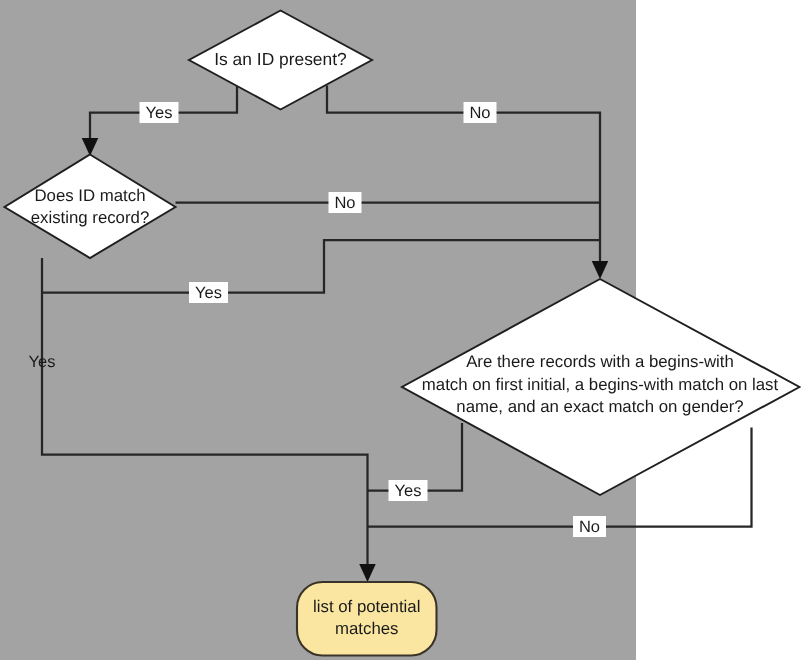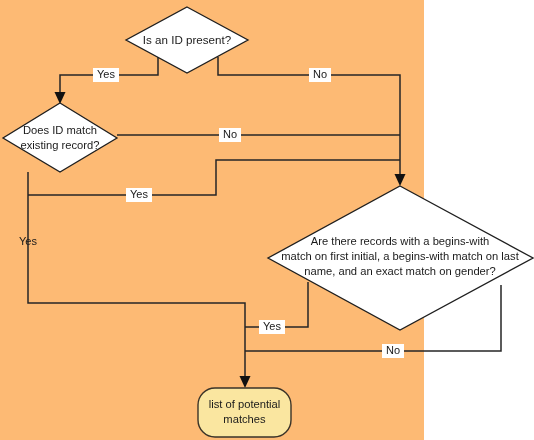--- a/index.html
+++ b/index.html
@@ -10,21 +10,21 @@
   body {
     width: 534px;
     height: 440px;
     font-family: "Liberation Sans", sans-serif;
     overflow: hidden;
   }
   #flow-root {
     position: relative;
     width: 424px;
     height: 440px;
-    background: #fdba74;
+    background: #a3a3a3;
   }
   #flow-svg {
     position: absolute;
     left: 0;
     top: 0;
     width: 534px;
     height: 440px;
   }
   .node-shape {
     fill: #ffffff;

